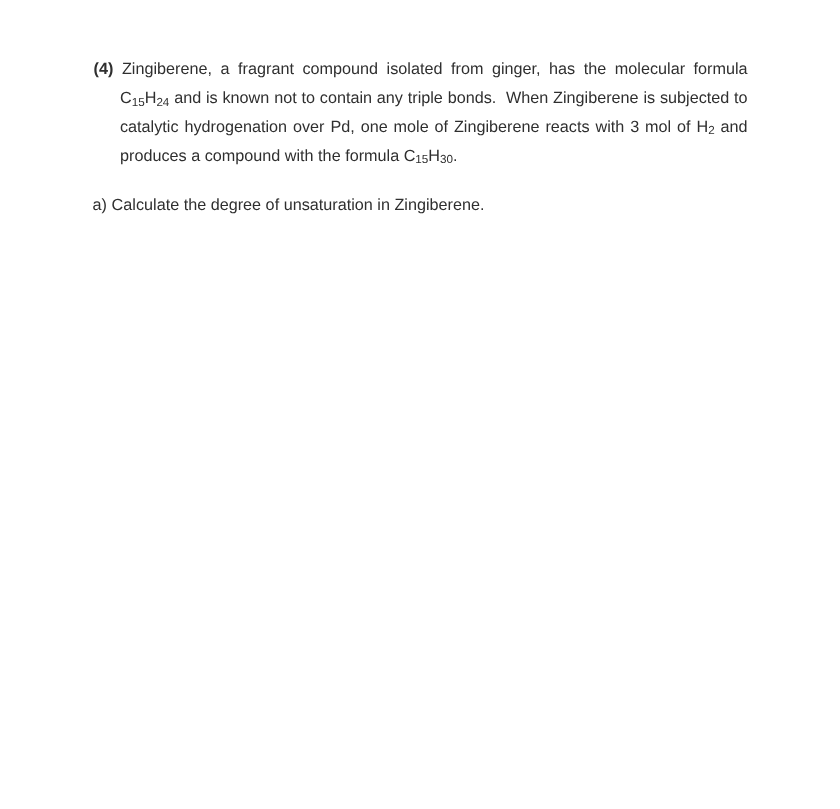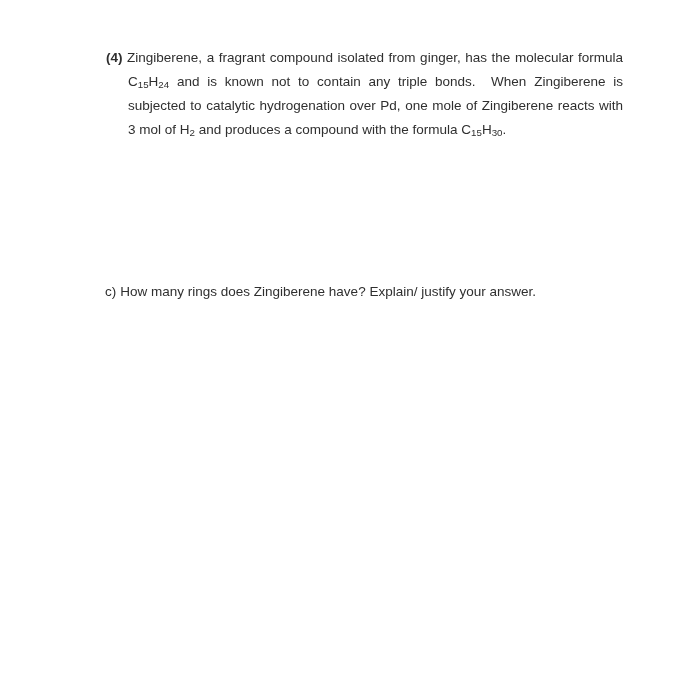--- a/index.html
+++ b/index.html
@@ -9,21 +9,20 @@
   .page {
     position: relative;
     width: 700px;
     height: 632px;
     background: #ffffff;
     color: #2f2f2f;
     font-family: "Liberation Sans", sans-serif;
     font-size: 13.5px;
     overflow: hidden;
     box-sizing: border-box;
-    padding-left: 28px;
   }
   .question-block {
     margin: 0;
     padding: 46px 77px 0 78px;
   }
   .q4-text {
     margin: 0;
     padding-left: 22px;
     text-indent: -22px;
     text-align: justify;
@@ -54,17 +53,17 @@
 </style>
 </head>
 <body>
 
 <div class="page" style="background: rgb(255, 255, 255); color: rgb(47, 47, 47);">
 
   <div class="question-block">
     <p class="q4-text"><span class="q-num">(4)</span><span><span> Zingiberene, a fragrant compound isolated from ginger, has the molecular formula C</span><sub>15</sub><span>H</span><sub>24</sub><span> and is known not to contain any triple bonds.  When Zingiberene is subjected to catalytic hydrogenation over Pd, one mole of Zingiberene reacts with 3 mol of H</span><sub>2</sub><span> and produces a compound with the formula C</span><sub>15</sub><span>H</span><sub>30</sub><span>.</span></span></p>
   </div>
 
+  <p class="sub-q sub-a"><span class="sub-label">a)</span><span>Calculate the degree of unsaturation in Zingiberene.</span></p>
 
 
-  <p class="sub-q sub-c"><span class="sub-label">c)</span><span>How many rings does Zingiberene have? Explain/ justify your answer.</span></p>
 
 </div>
 
 </body></html>

